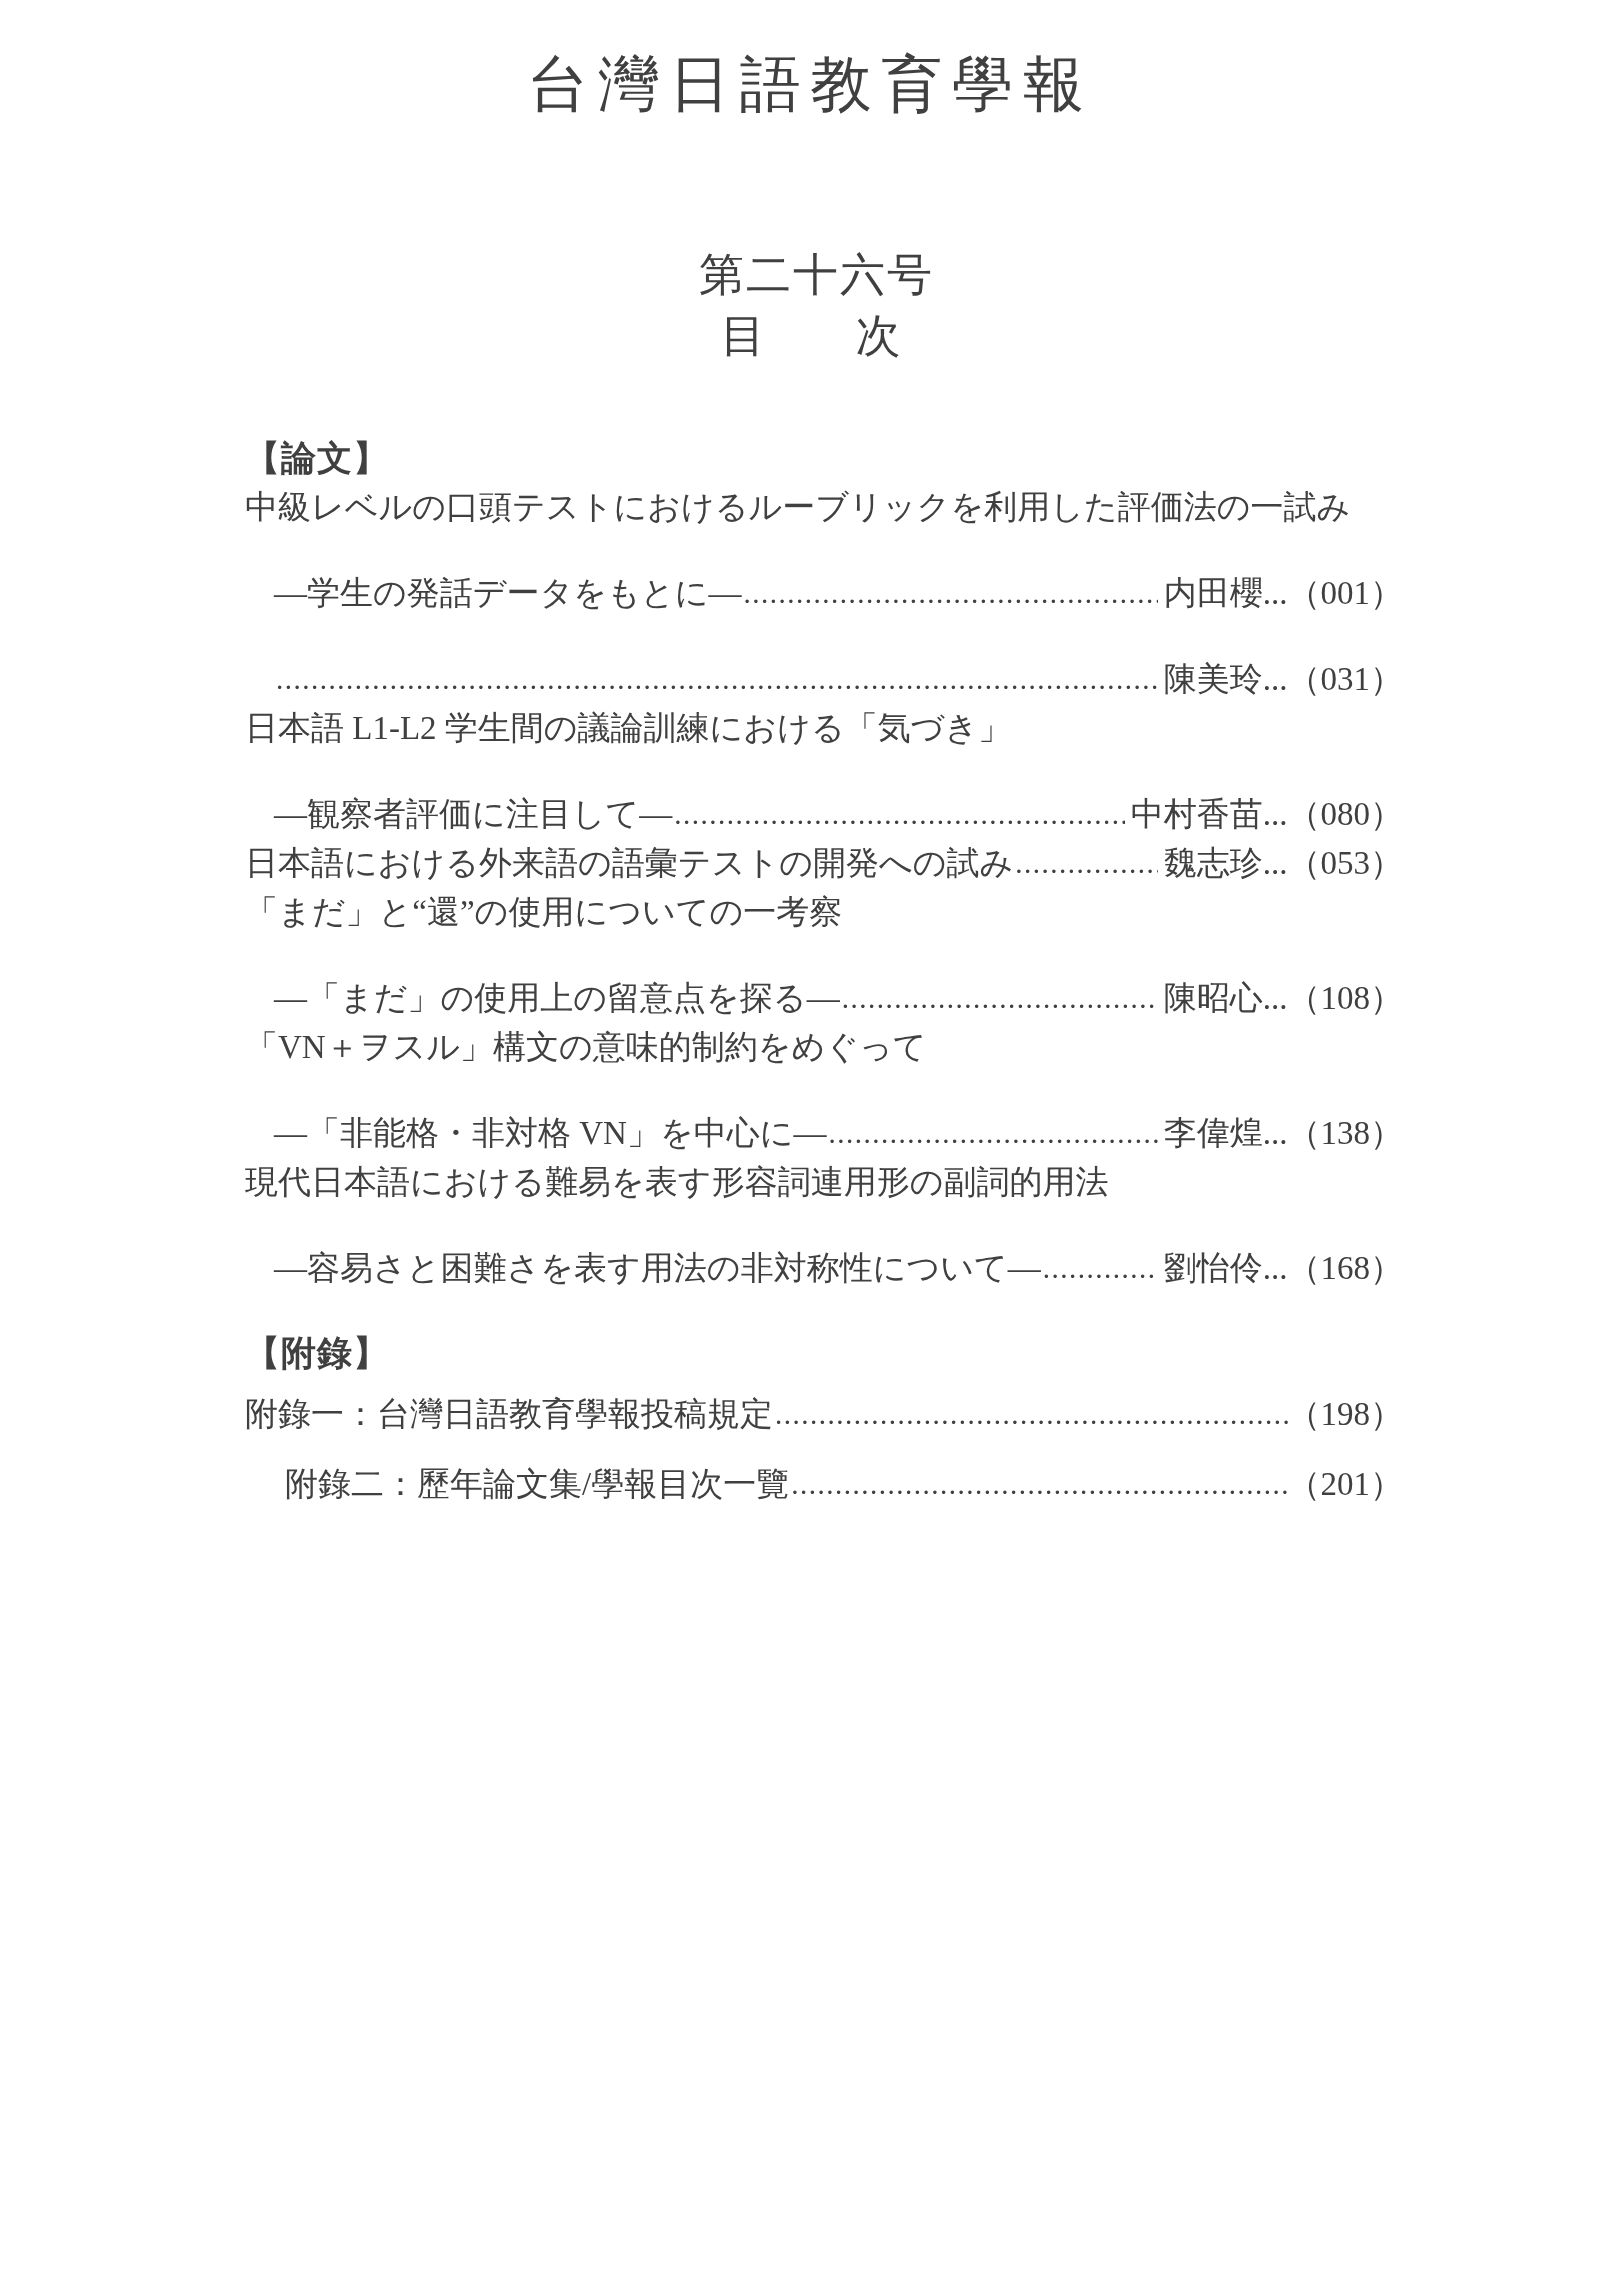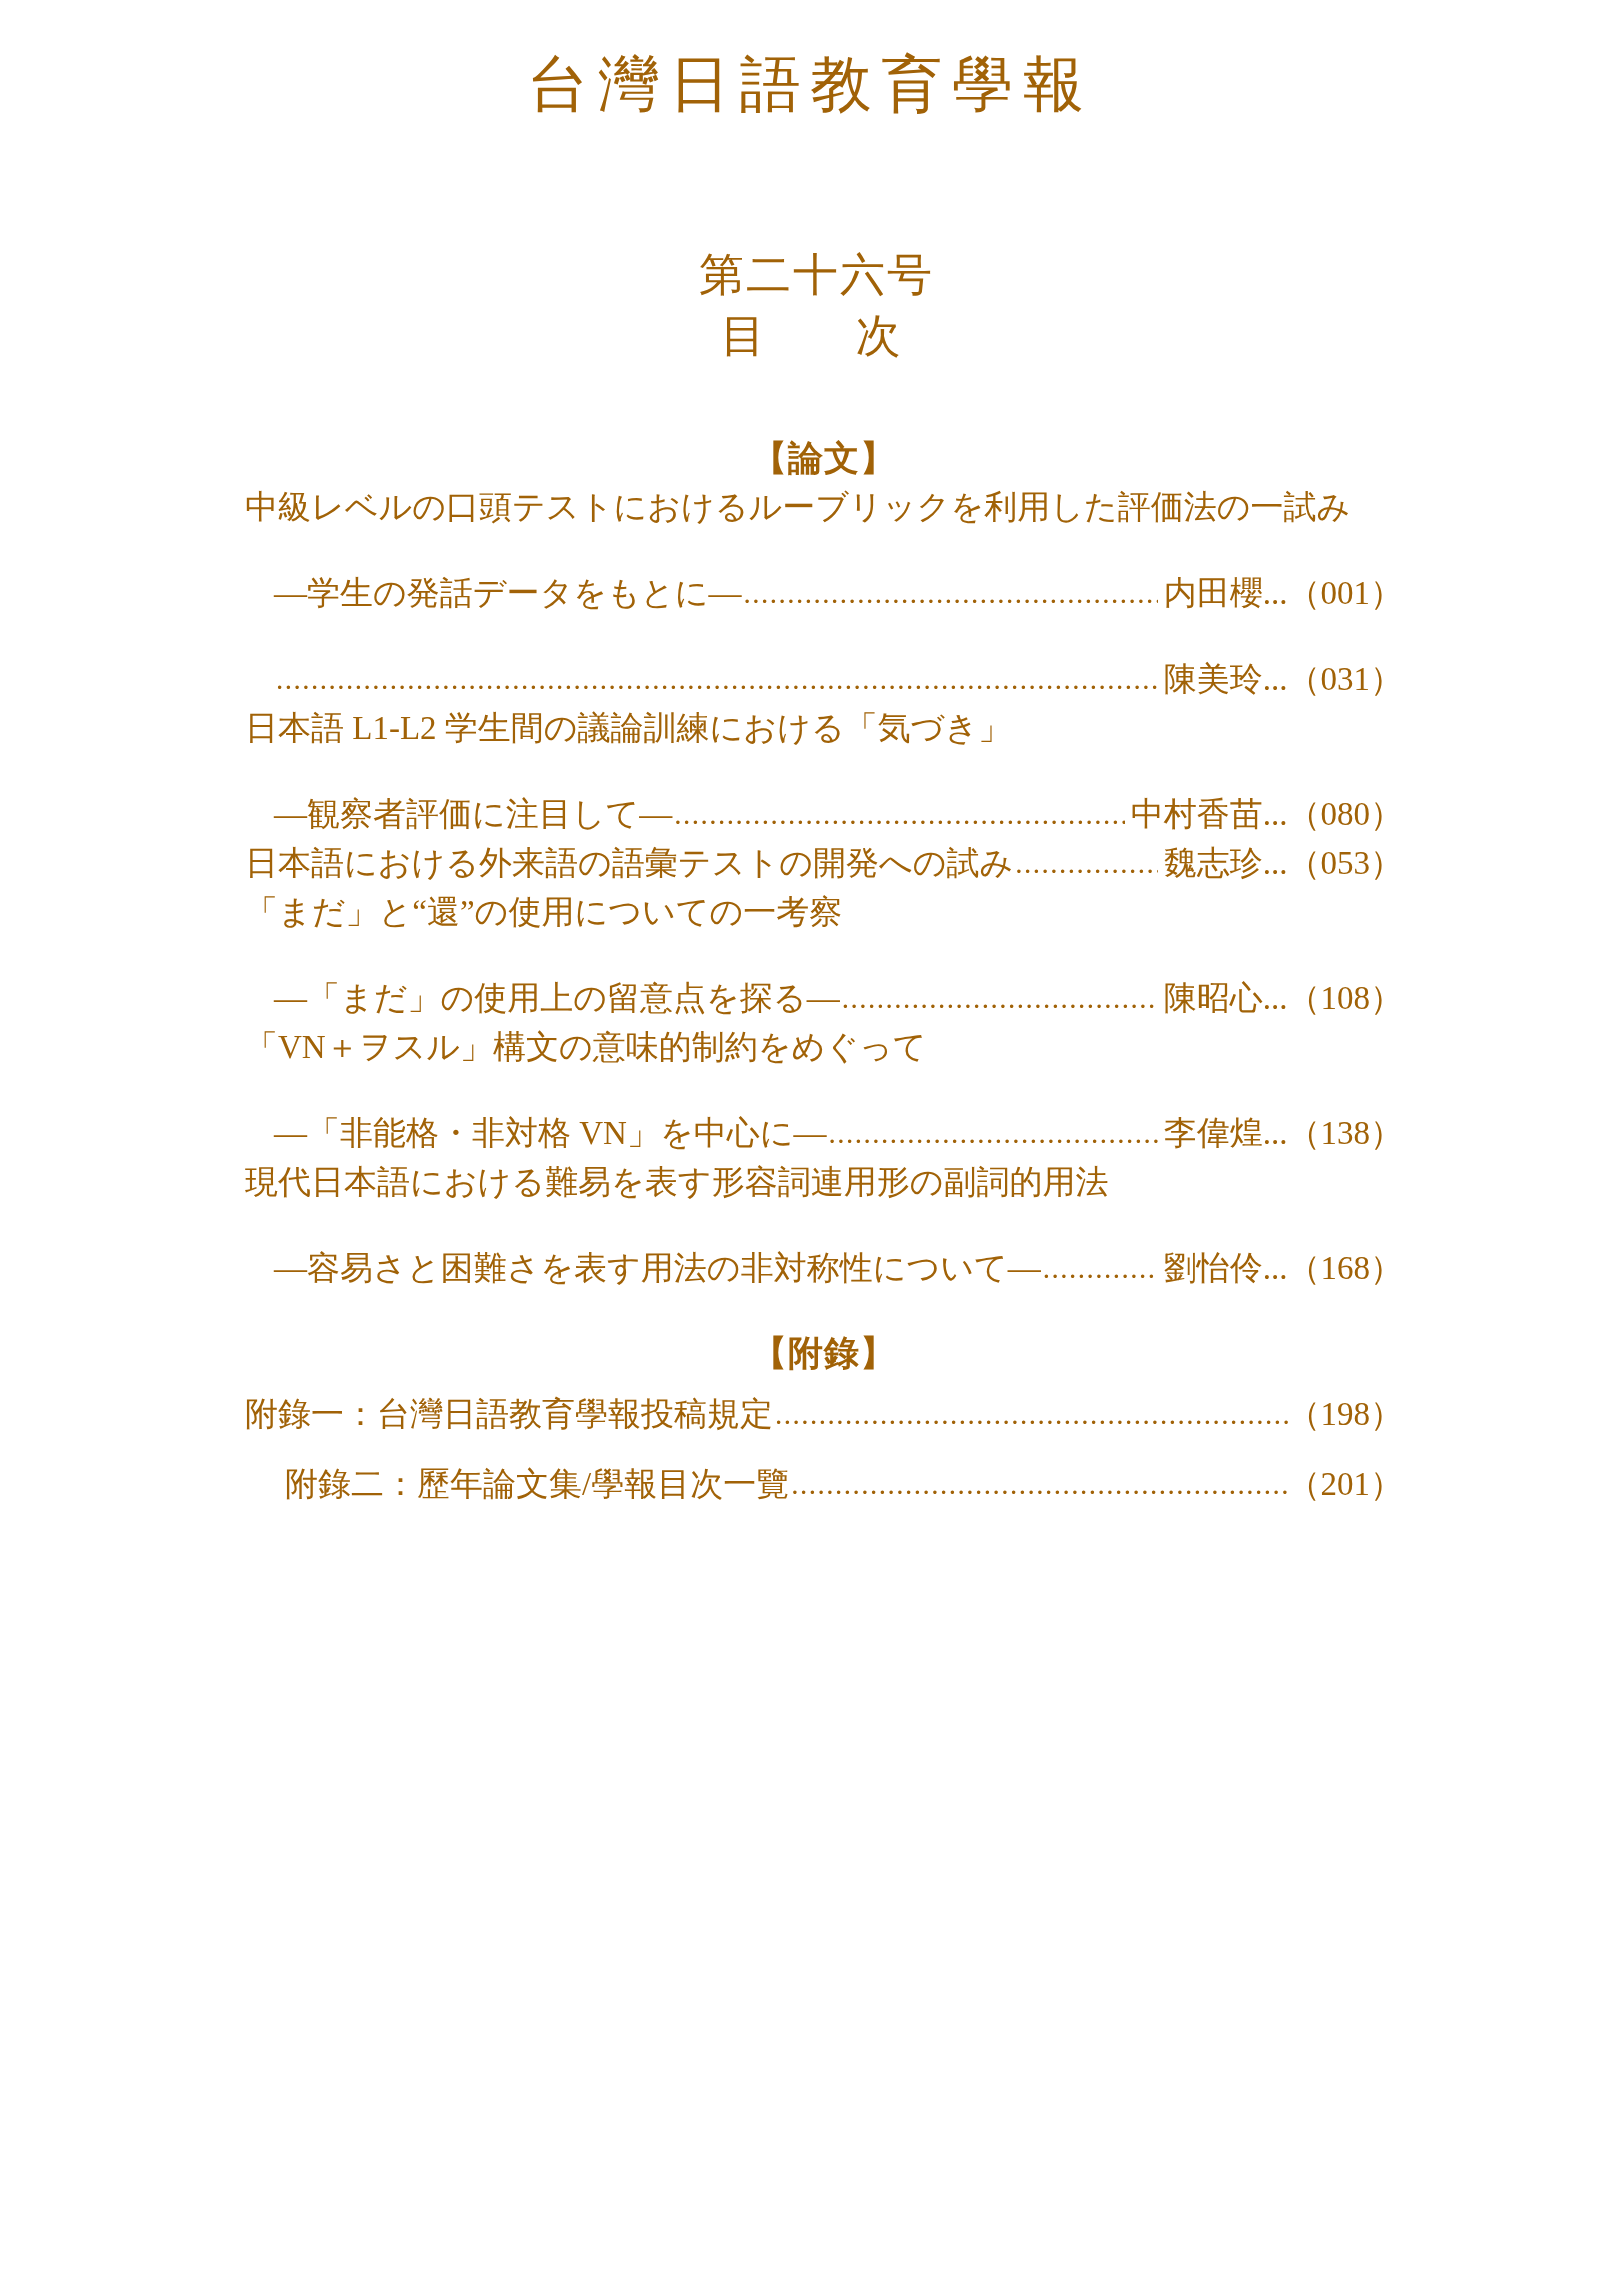--- a/index.html
+++ b/index.html
@@ -2,21 +2,21 @@
 <html><head>
 <meta charset="utf-8">
 <style>
   html, body { margin: 0; padding: 0; background: #e8e8e8; }
   .page {
     position: relative;
     width: 1621px;
     height: 2293px;
     margin: 0 auto;
     background: #ffffff;
-    color: #a16207;
+    color: #404040;
     font-family: "Liberation Serif", "DejaVu Serif", serif;
     overflow: hidden;
   }
   .journal-title {
     position: absolute;
     top: 47px; left: 0; right: 0;
     text-align: center;
     font-size: 61px;
     letter-spacing: 9.8px;
     line-height: 76px;
@@ -53,21 +53,20 @@
     left: 245px;
     right: 218px;
     top: 1329px;
     font-size: 33px;
   }
   .section-heading {
     font-weight: bold;
     font-size: 35px;
     line-height: 49px;
     letter-spacing: 1px;
-    text-align: center;
   }
   .row {
     display: flex;
     align-items: flex-end;
     line-height: 49px;
     white-space: nowrap;
   }
   .row.indent { padding-left: 29px; margin-top: 37px; }
   .row .t { flex: 0 0 auto; }
   .row .leader {

